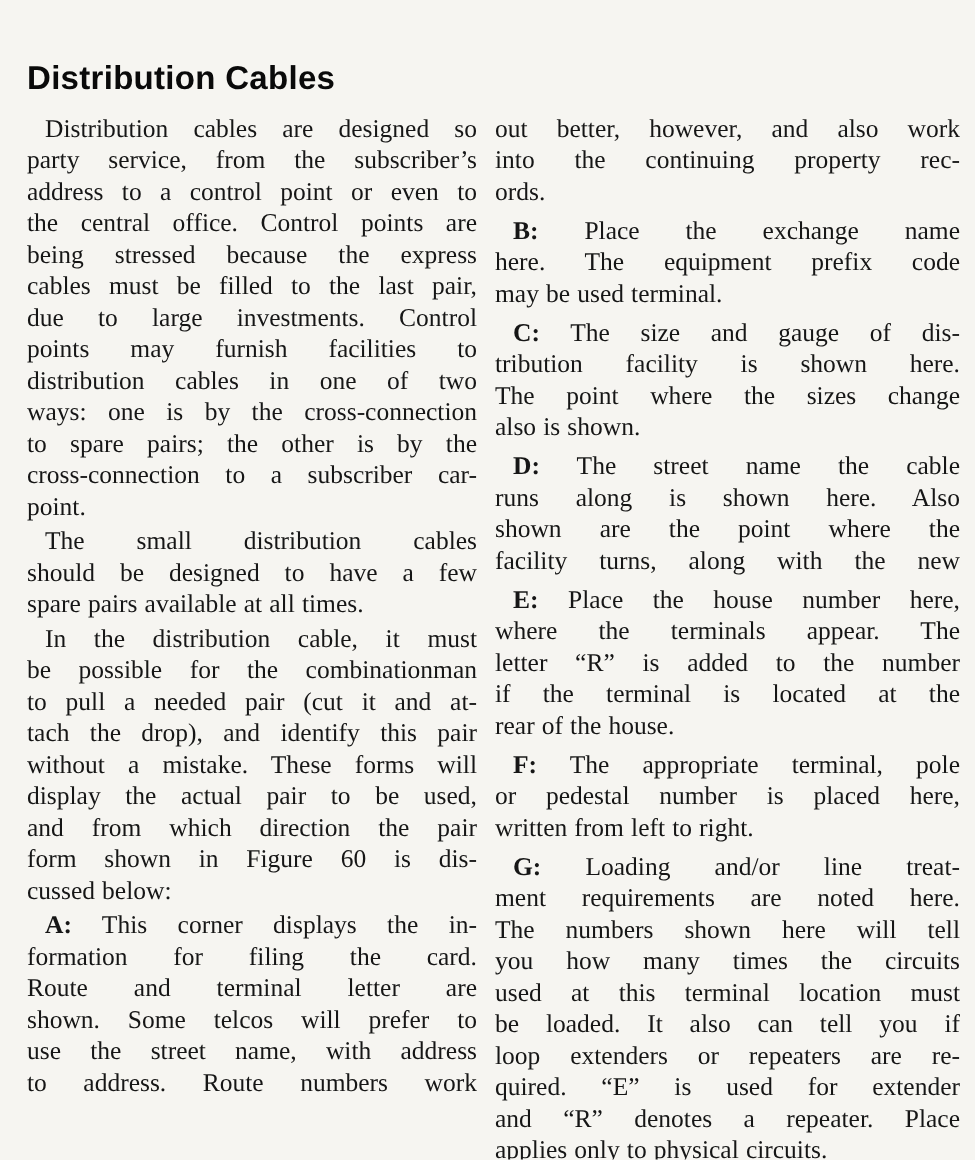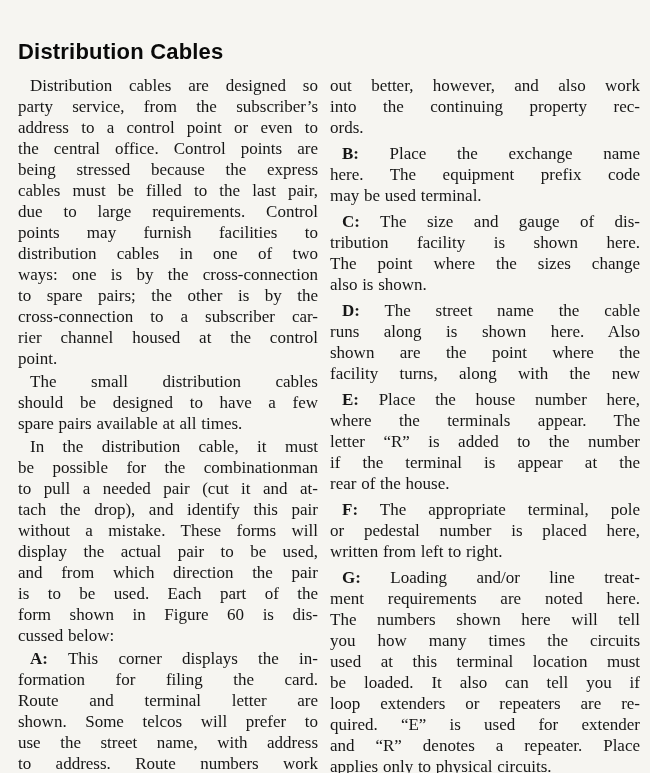--- a/index.html
+++ b/index.html
@@ -59,43 +59,41 @@
   <h1 class="page-title">Distribution Cables</h1>
   <div class="columns">
     <div class="col col-left">
         <div class="paragraph">
           <div class="line indent">Distribution cables are designed so</div>
           <div class="line">party service, from the subscriber’s</div>
           <div class="line">address to a control point or even to</div>
           <div class="line">the central office. Control points are</div>
           <div class="line">being stressed because the express</div>
           <div class="line">cables must be filled to the last pair,</div>
-          <div class="line">due to large requirements. Control</div>
+          <div class="line">due to large investments. Control</div>
           <div class="line">points may furnish facilities to</div>
           <div class="line">distribution cables in one of two</div>
           <div class="line">ways: one is by the cross-connection</div>
           <div class="line">to spare pairs; the other is by the</div>
           <div class="line">cross-connection to a subscriber car-</div>
-          <div class="line">rier channel housed at the control</div>
           <div class="line last">point.</div>
         </div>
         <div class="paragraph">
           <div class="line indent">The small distribution cables</div>
           <div class="line">should be designed to have a few</div>
           <div class="line last">spare pairs available at all times.</div>
         </div>
         <div class="paragraph">
           <div class="line indent">In the distribution cable, it must</div>
           <div class="line">be possible for the combinationman</div>
           <div class="line">to pull a needed pair (cut it and at-</div>
           <div class="line">tach the drop), and identify this pair</div>
           <div class="line">without a mistake. These forms will</div>
           <div class="line">display the actual pair to be used,</div>
           <div class="line">and from which direction the pair</div>
-          <div class="line">is to be used. Each part of the</div>
           <div class="line">form shown in Figure 60 is dis-</div>
           <div class="line last">cussed below:</div>
         </div>
         <div class="paragraph">
           <div class="line indent"><b class="lead">A:</b> This corner displays the in-</div>
           <div class="line">formation for filing the card.</div>
           <div class="line">Route and terminal letter are</div>
           <div class="line">shown. Some telcos will prefer to</div>
           <div class="line">use the street name, with address</div>
           <div class="line">to address. Route numbers work</div>
@@ -121,21 +119,21 @@
         <div class="paragraph">
           <div class="line indent"><b class="lead">D:</b> The street name the cable</div>
           <div class="line">runs along is shown here. Also</div>
           <div class="line">shown are the point where the</div>
           <div class="line">facility turns, along with the new</div>
         </div>
         <div class="paragraph">
           <div class="line indent"><b class="lead">E:</b> Place the house number here,</div>
           <div class="line">where the terminals appear. The</div>
           <div class="line">letter “R” is added to the number</div>
-          <div class="line">if the terminal is appear at the</div>
+          <div class="line">if the terminal is located at the</div>
           <div class="line last">rear of the house.</div>
         </div>
         <div class="paragraph">
           <div class="line indent"><b class="lead">F:</b> The appropriate terminal, pole</div>
           <div class="line">or pedestal number is placed here,</div>
           <div class="line last">written from left to right.</div>
         </div>
         <div class="paragraph">
           <div class="line indent"><b class="lead">G:</b> Loading and/or line treat-</div>
           <div class="line">ment requirements are noted here.</div>

